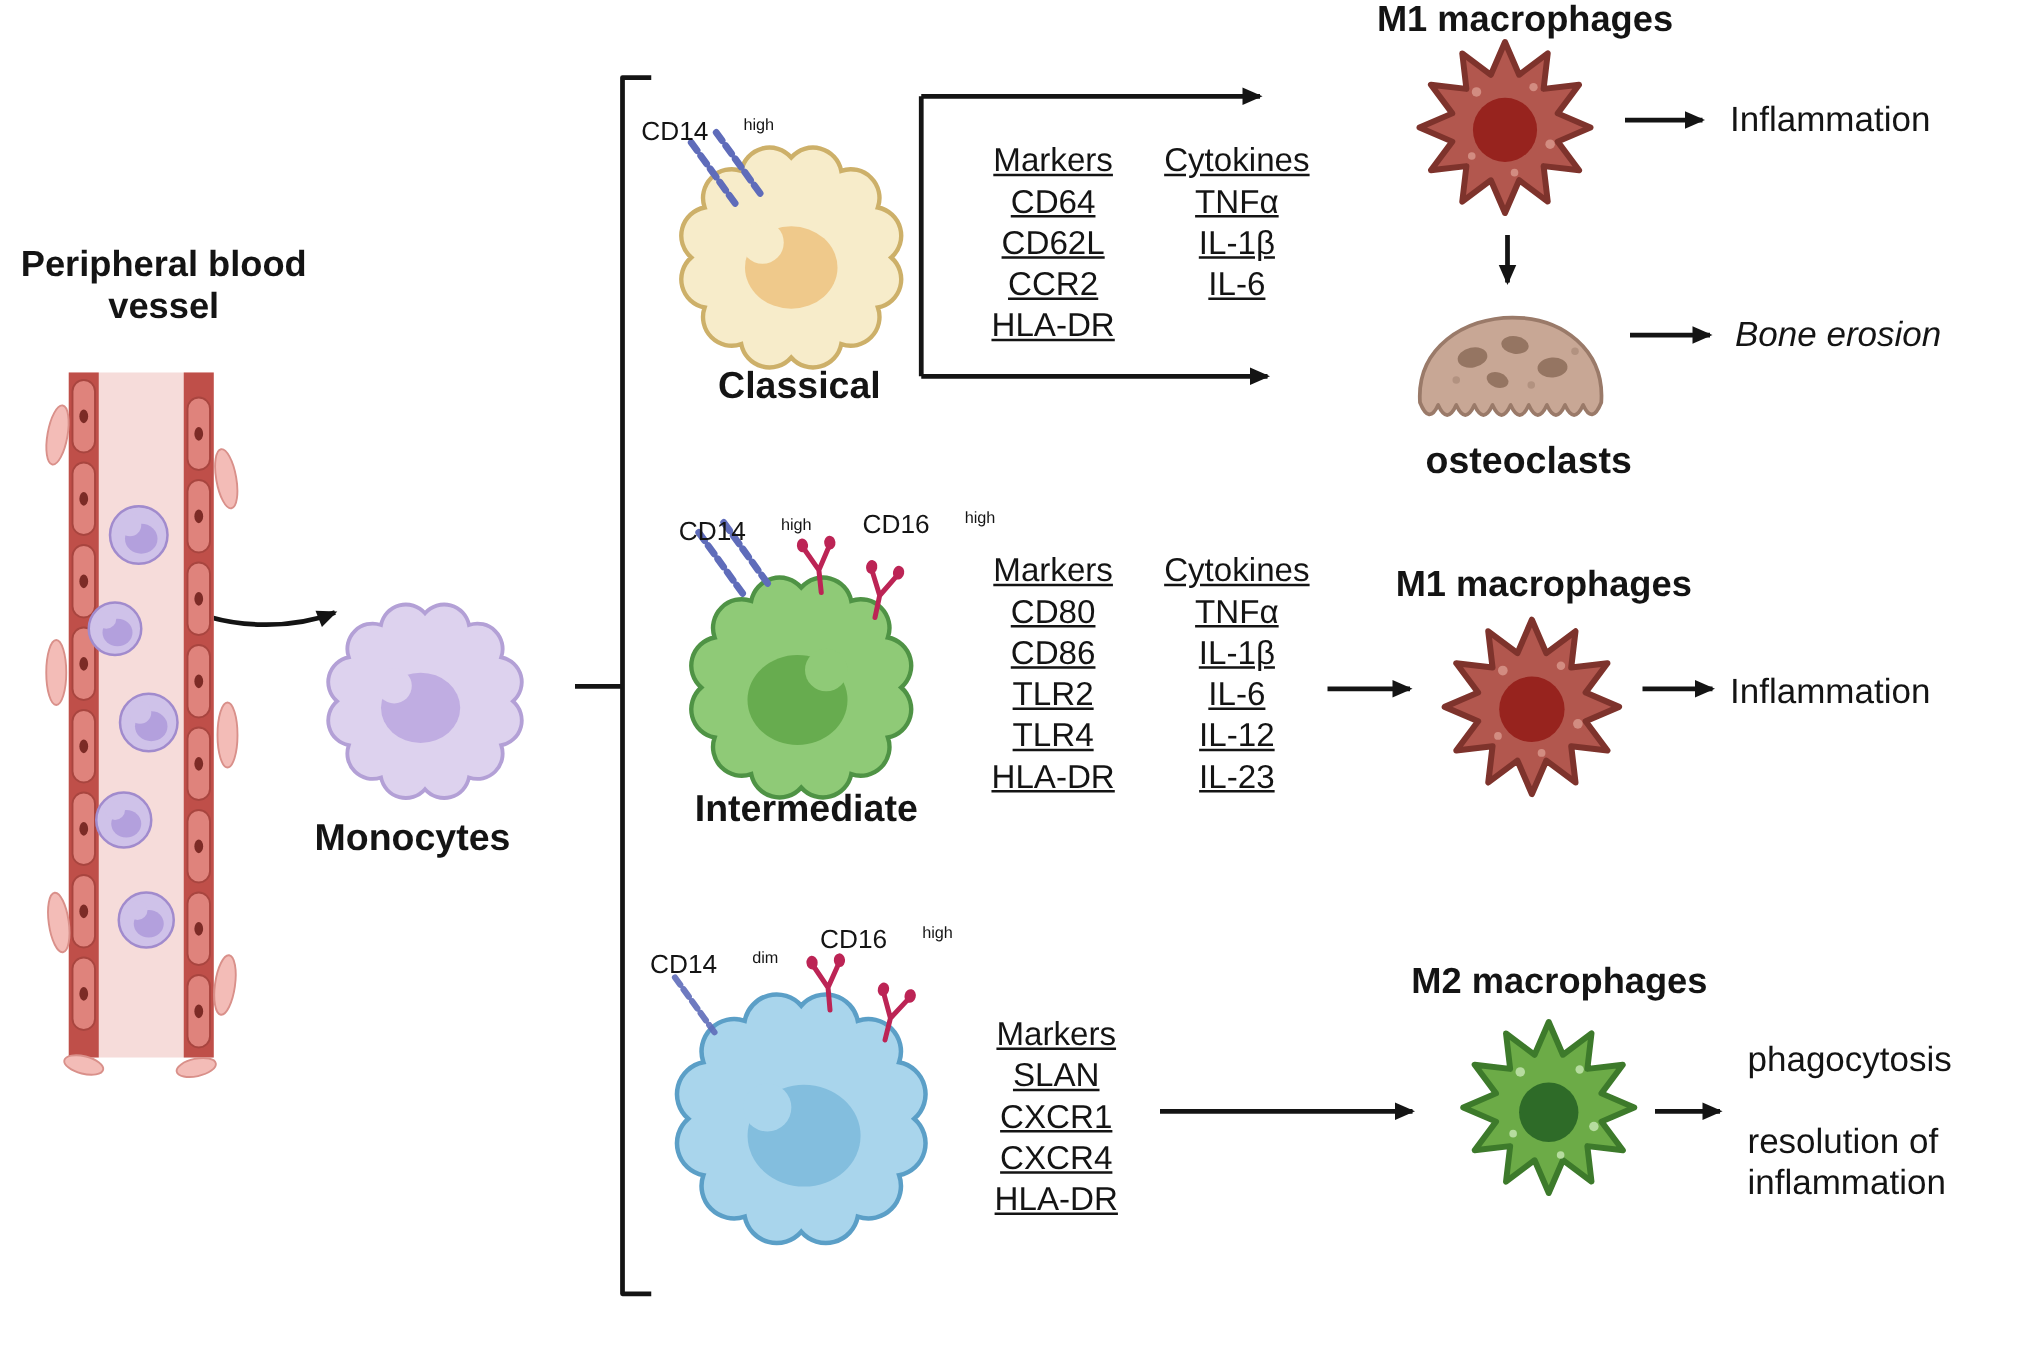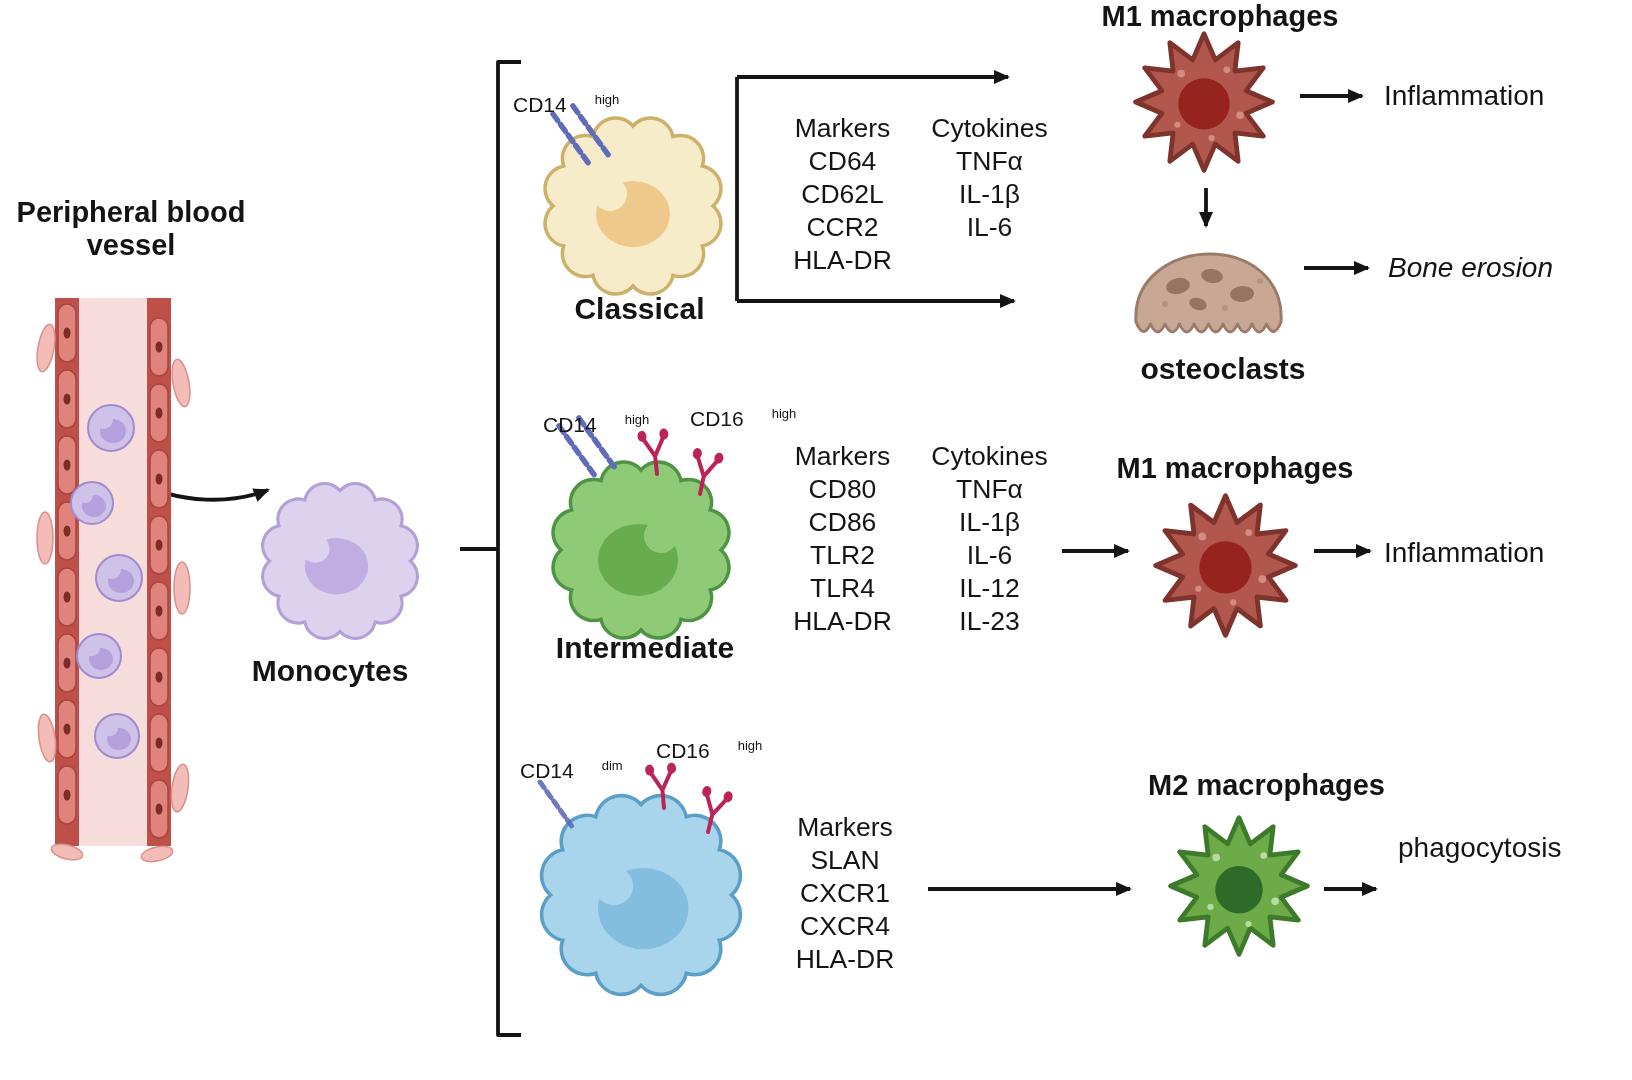--- a/index.html
+++ b/index.html
@@ -1,21 +1,21 @@
 <!DOCTYPE html>
 <html><head>
 <meta charset="utf-8">
 <style>
   * { margin:0; padding:0; box-sizing:border-box; }
   body { background:#ffffff; }
   .canvas { position:relative; width:1632px; height:1080px; background:#ffffff;
             font-family:"Liberation Sans", sans-serif; color:#141414; overflow:hidden; }
   .abs { position:absolute; }
   .hdr { font-weight:700; font-size:30px; text-align:center; line-height:1.15; }
-  .col { font-size:26.5px; line-height:33px; text-align:center; }
+  .col { font-size:26.5px; line-height:33px; text-align:center;text-decoration:underline; }
   .out { font-size:28px; line-height:33px; }
   .rcp { font-size:21px; white-space:nowrap; }
   .rcp sup { font-size:13px;padding-left:28px; }
   svg.cell { position:absolute; overflow:visible; }
   svg.layer { position:absolute; left:0; top:0; pointer-events:none; }
 </style>
 </head>
 <body>
 
 <div class="canvas">
@@ -299,16 +299,17 @@
   </div>
 
   <div class="abs col" style="left:780px; top:811px; width:130px;">
     <div>Markers</div>
     <div>SLAN</div>
     <div>CXCR1</div>
     <div>CXCR4</div>
     <div>HLA-DR</div>
   </div>
 
-  <div class="abs hdr" style="left:1110px; top:769px; width:275px; font-size:29px;text-align:right;">M2 macrophages</div>
+  <div class="abs hdr" style="left:1110px; top:769px; width:275px; font-size:29px;">M2 macrophages</div>
   <div class="abs out" style="left:1398px; top:831px; width:180px;">phagocytosis</div>
+  <div class="abs out" style="left:1398px; top:896px; width:180px;">resolution of inflammation</div>
 
 </div>
 
 </body></html>

